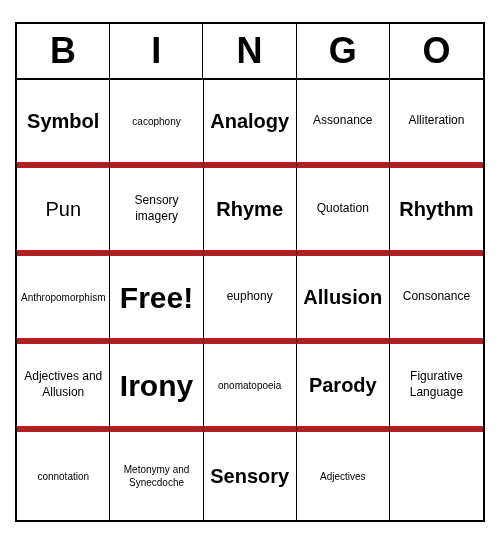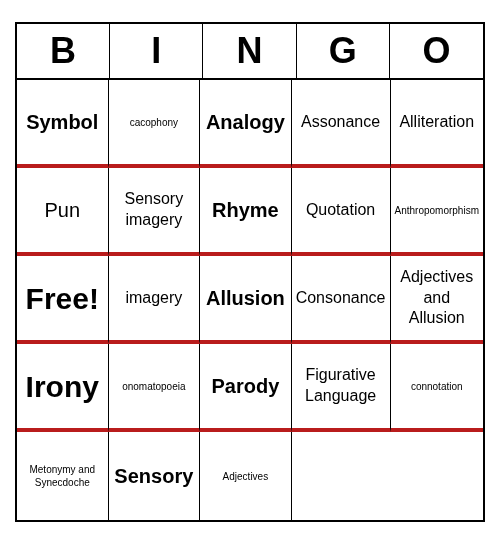--- a/index.html
+++ b/index.html
@@ -31,35 +31,35 @@
     .bingo-header-cell:last-child {
       border-right: none;
     }
     .bingo-grid {
       display: grid;
       grid-template-columns: repeat(5, 1fr);
       grid-template-rows: repeat(5, 88px);
     }
     .bingo-cell {
       border-right: 1px solid #000;
-      border-bottom: 4px solid #b91c1c;
+      border-bottom: 6px solid #b91c1c;
       display: flex;
       justify-content: center;
       align-items: center;
       text-align: center;
       padding: 4px;
     }
     .bingo-cell:nth-child(5n) {
       border-right: none;
     }
     .bingo-cell:nth-child(n+21) {
       border-bottom: none;
     }
     .cell-text {
-      font-size: 16px;
+      font-size: 12px;
       line-height: 1.3;
     }
     .cell-text.large {
       font-size: 20px;
       font-weight: normal;
     }
     .cell-text.medium {
       font-size: 20px;
       font-weight: bold;
     }
@@ -104,27 +104,30 @@
       <div class="bingo-cell">
         <span class="cell-text">Sensory imagery</span>
       </div>
       <div class="bingo-cell">
         <span class="cell-text medium">Rhyme</span>
       </div>
       <div class="bingo-cell">
         <span class="cell-text">Quotation</span>
       </div>
       <div class="bingo-cell">
+        <span class="cell-text medium">Rhythm</span>
+      </div>
+      <div class="bingo-cell">
         <span class="cell-text small">Anthropomorphism</span>
       </div>
       <div class="bingo-cell">
         <span class="cell-text xlarge">Free!</span>
       </div>
       <div class="bingo-cell">
-        <span class="cell-text">imagery</span>
+        <span class="cell-text">euphony</span>
       </div>
       <div class="bingo-cell">
         <span class="cell-text medium">Allusion</span>
       </div>
       <div class="bingo-cell">
         <span class="cell-text">Consonance</span>
       </div>
       <div class="bingo-cell">
         <span class="cell-text">Adjectives and Allusion</span>
       </div>

